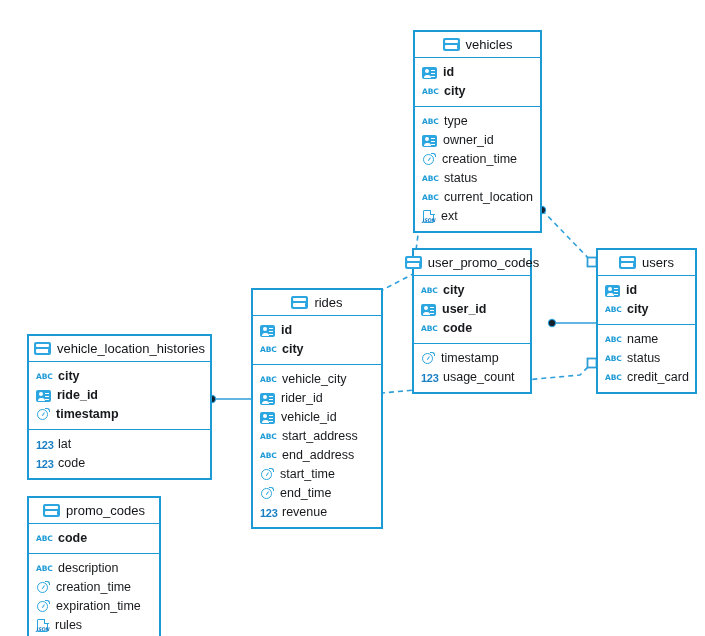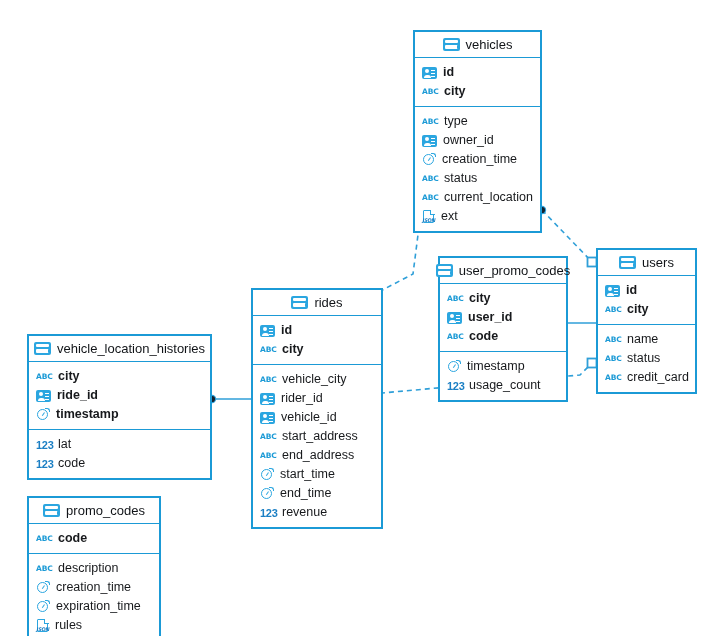--- a/index.html
+++ b/index.html
@@ -352,21 +352,21 @@
           <span class="f-label">current_location</span>
         </div>
         <div class="field">
           <span class="ico-json">
             <i>JSON</i>
           </span>
           <span class="f-label">ext</span>
         </div>
       </div>
     </div>
-    <div class="entity" style="left: 412px; top: 256px; width: 130px; margin-left: 26px;">
+    <div class="entity" style="left: 412px; top: 248px; width: 120px;">
       <div class="ent-title">
         <span class="ico-table">
           <i></i>
         </span>
         <span class="t-label">user_promo_codes</span>
       </div>
       <div class="ent-section keys">
         <div class="field pk">
           <span class="ico ico-abc">ABC</span>
           <span class="f-label">city</span>

